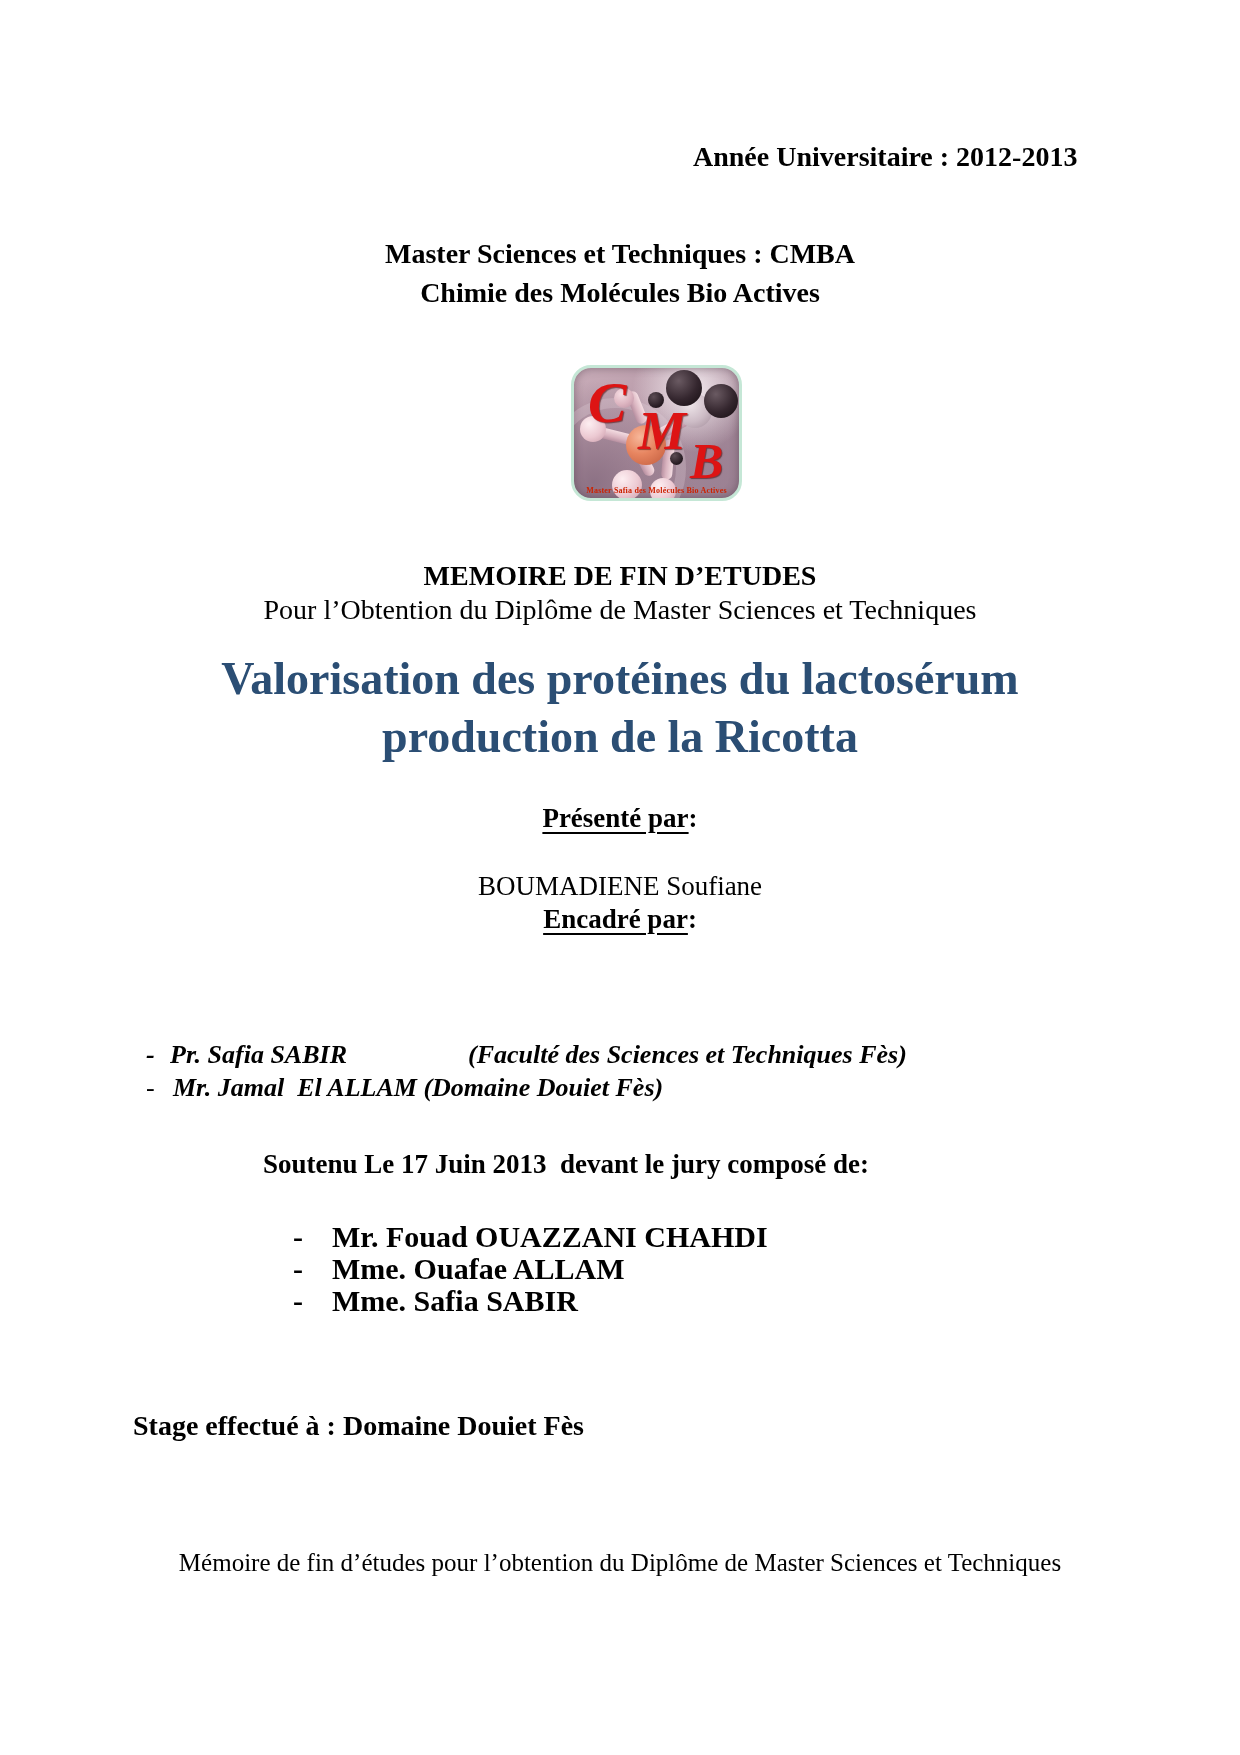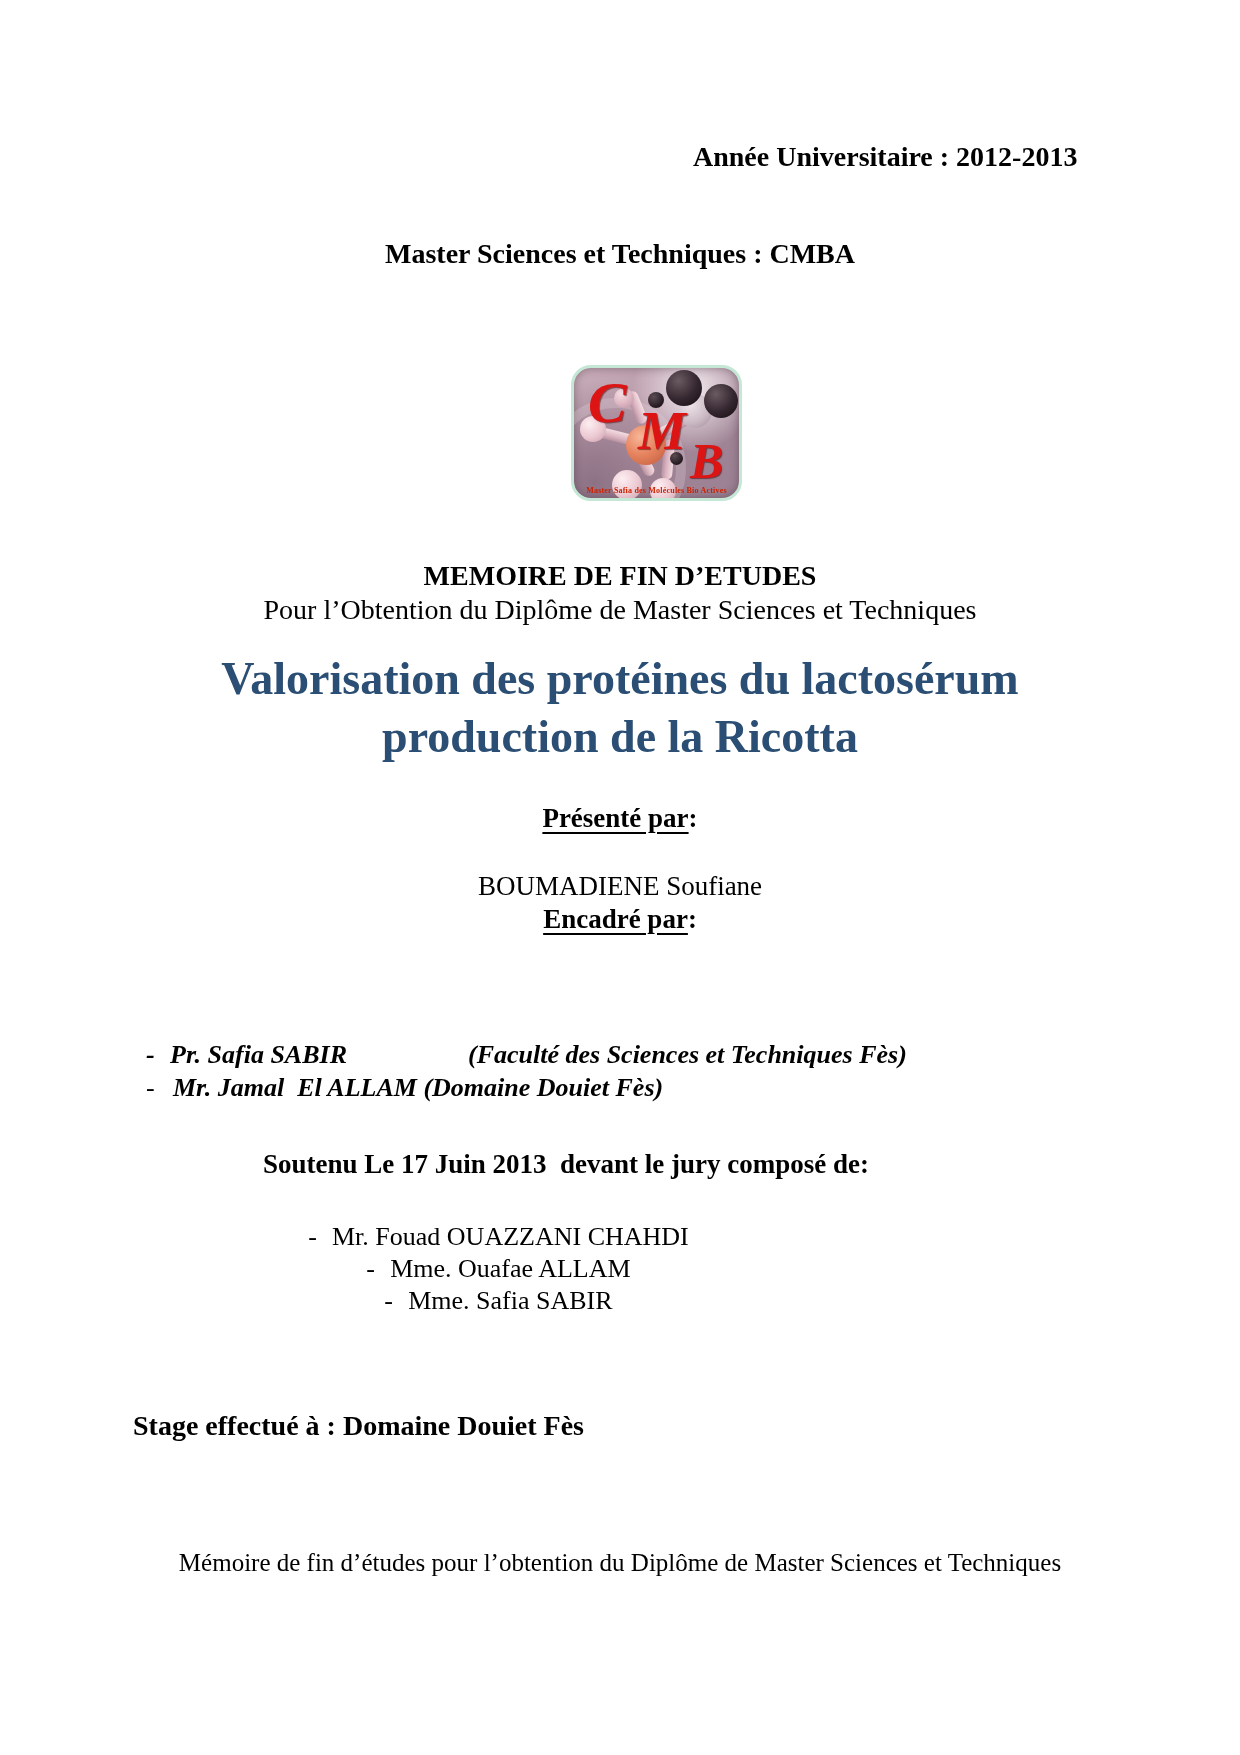--- a/index.html
+++ b/index.html
@@ -85,35 +85,36 @@
 
   .advisor-row{left:120px;font-size:26px;font-weight:700;white-space:pre;font-style:italic;}
   .adv1{top:1010px;}
   .adv2{top:1043px;}
   .adv-dash{display:inline-block;width:24px;}
   .adv2 .adv-dash{font-weight:400;width:27px;}
   .adv-name-0{display:inline-block;width:298px;}
 
   .soutenu{top:1149px;left:263px;font-size:27px;font-weight:700;}
 
-  .jury{top:1221px;left:293px;font-size:26px;font-weight:400;line-height:32px;text-align:center;}
+  .jury{top:1221px;left:293px;font-size:30px;font-weight:700;line-height:32px;}
   .jury-dash{display:inline-block;width:39px;}
 
   .stage{top:1410px;left:133px;font-size:28px;font-weight:700;}
 
   .footer{top:1549px;font-size:25px;}
 </style>
 </head>
 <body>
 
 <div class="page">
 
   <div class="abs annee">Année Universitaire : 2012-2013</div>
 
   <div class="abs center prog1">Master Sciences et Techniques : CMBA</div>
+  <div class="abs center prog2">Chimie des Molécules Bio Actives</div>
 
   <div class="abs logo">
     <div class="ring"></div>
     <div class="stick s1"></div>
     <div class="stick s2"></div>
     <div class="stick s3"></div>
     <div class="stick s4"></div>
     <div class="stick s5"></div>
     <div class="atom a-pink1"></div>
     <div class="atom a-pink4"></div>

